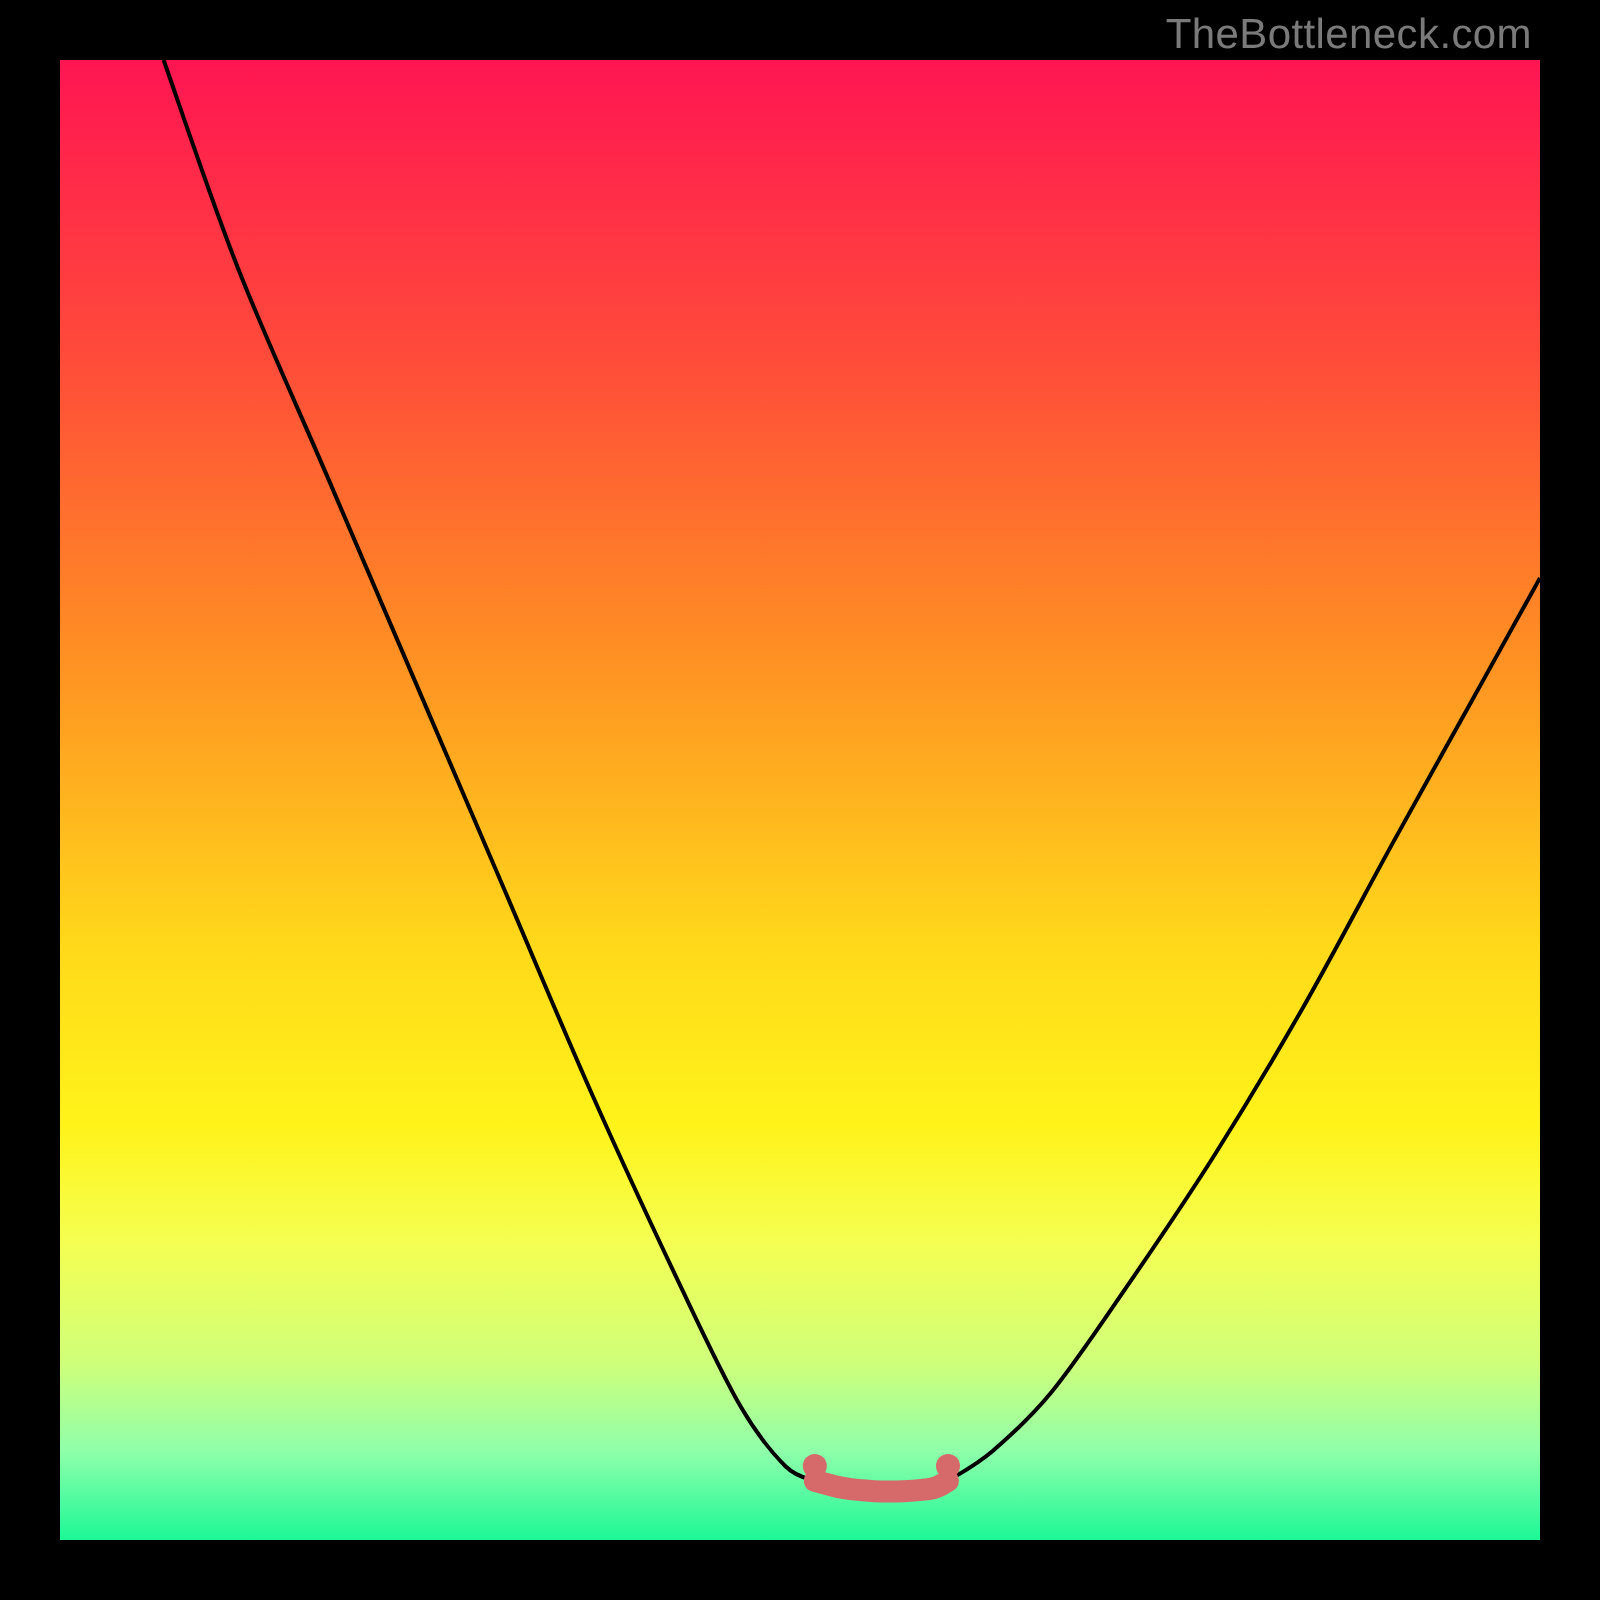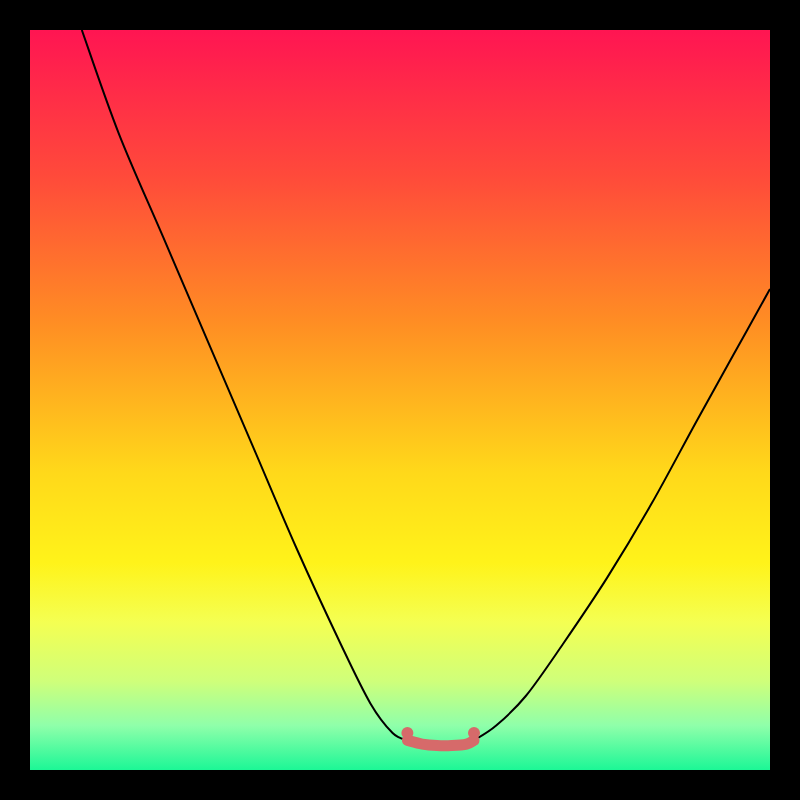--- a/index.html
+++ b/index.html
@@ -41,20 +41,21 @@
     font-size: 21px;
     letter-spacing: 0.2px;
     font-weight: 400;
   }
 </style>
 </head>
 <body>
 
 <div class="frame">
 
+  <div class="watermark">TheBottleneck.com</div>
 
   <div class="plot-area">
 
     <svg class="gradient-bg" viewBox="0 0 740 740" preserveAspectRatio="none">
       <defs>
         <linearGradient id="heat" x1="0" y1="0" x2="0" y2="1">
             <stop offset="0%" stop-color="#ff1552"></stop>
             <stop offset="20%" stop-color="#ff4b3a"></stop>
             <stop offset="40%" stop-color="#ff8f23"></stop>
             <stop offset="60%" stop-color="#ffd91a"></stop>

